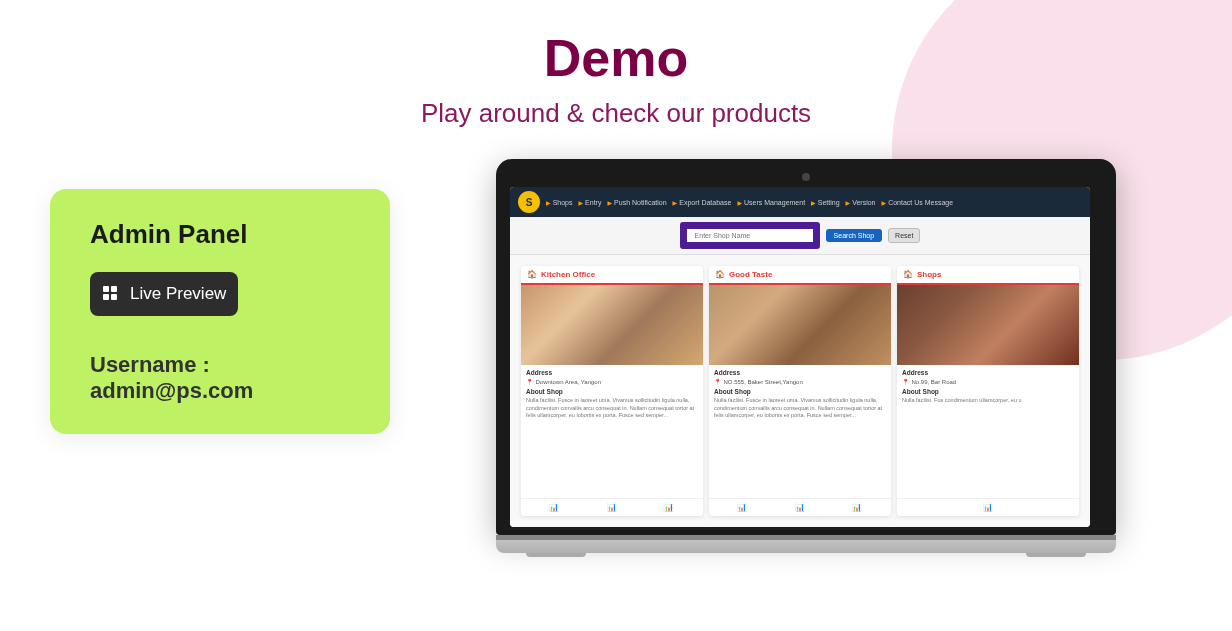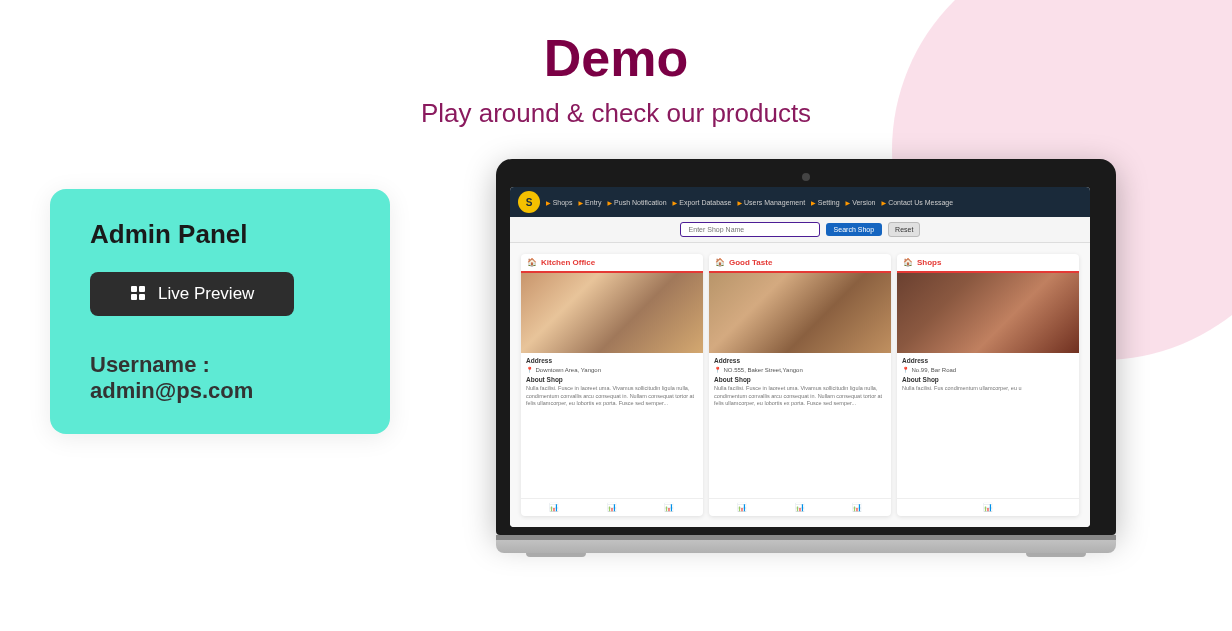--- a/index.html
+++ b/index.html
@@ -60,21 +60,21 @@
     }
 
     
     .left-panel {
       width: 340px;
       min-width: 300px;
       display: flex;
       flex-direction: column;
       align-items: flex-start;
       padding: 30px 20px 30px 40px;
-      background: #5eead4;
+      background: #bef264;
       border-radius: 16px;
       box-shadow: 0 4px 24px rgba(0,0,0,0.08);
       margin-top: 30px;
       margin-left: 10px;
     }
 
     .admin-panel-label {
       font-size: 26px;
       font-weight: 700;
       color: #1a1a1a;
@@ -82,21 +82,21 @@
     }
 
     .live-preview-btn {
       display: flex;
       align-items: center;
       gap: 10px;
       background: #2d2d2d;
       color: #fff;
       border: none;
       border-radius: 8px;
-      padding: 12px 40px;
+      padding: 12px 12px;
       font-size: 17px;
       font-weight: 500;
       cursor: pointer;
       margin-bottom: 36px;
     }
 
     .live-preview-btn .btn-icon {
       display: inline-flex;
       align-items: center;
       justify-content: center;
@@ -225,21 +225,21 @@
       background: #f5f5f5;
       padding: 5px 10px;
       display: flex;
       align-items: center;
       justify-content: center;
       gap: 6px;
       border-bottom: 1px solid #ddd;
     }
 
     .search-input-mock {
-      border: 1px solid #4c1d95;
+      border: 7px solid #4c1d95;
       border-radius: 3px;
       padding: 3px 8px;
       font-size: 7px;
       color: #aaa;
       width: 140px;
     }
 
     .search-btn {
       background: #1565c0;
       color: #fff;

